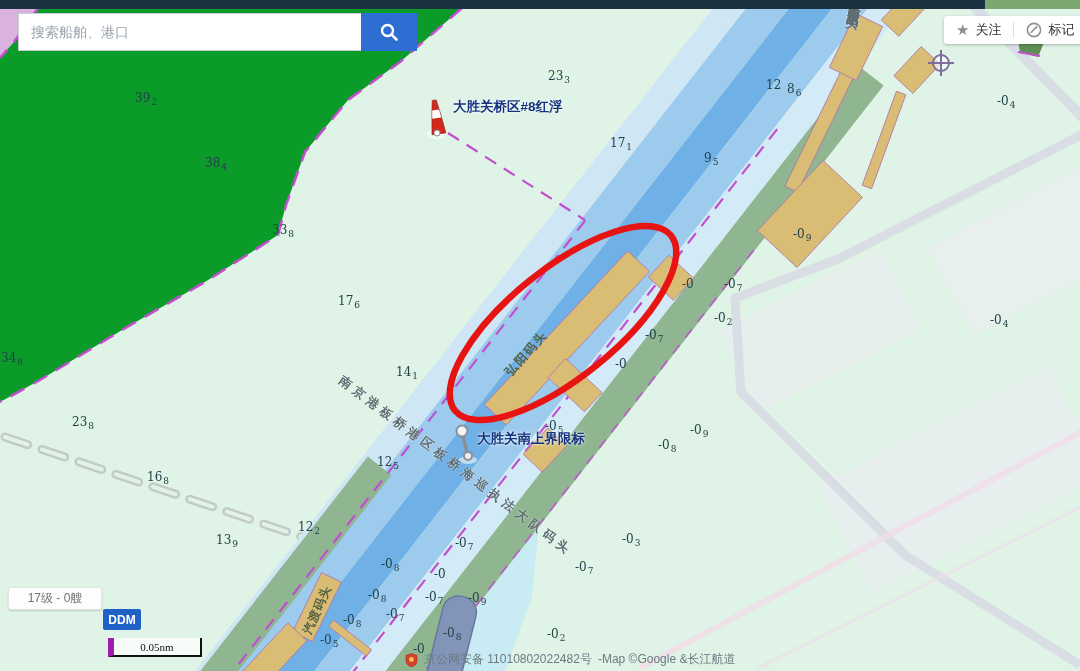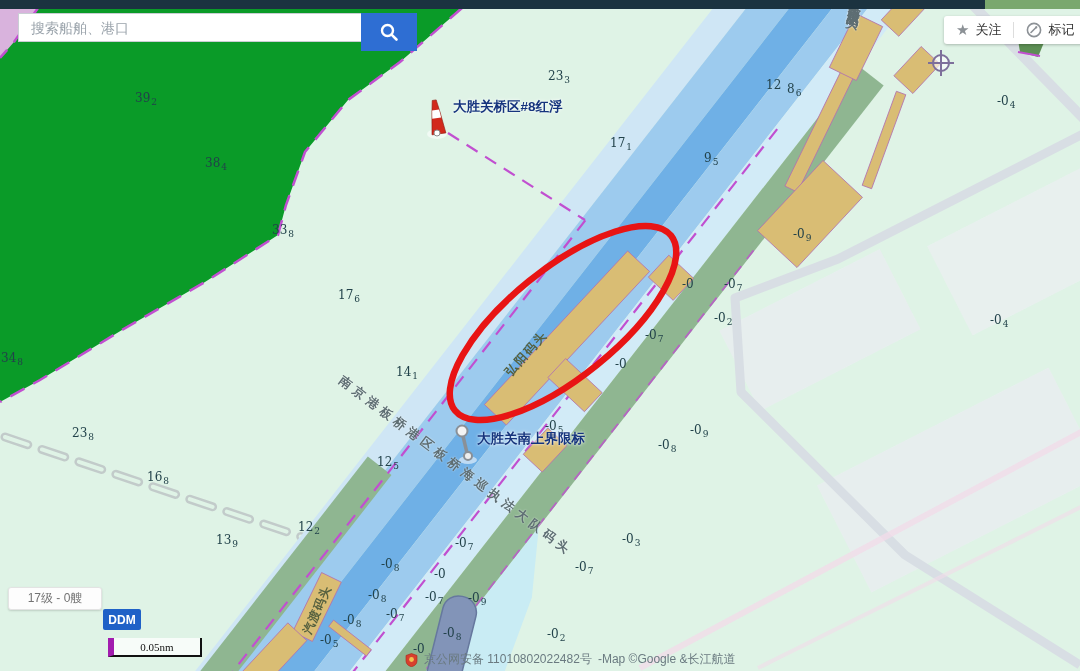--- a/index.html
+++ b/index.html
@@ -13,21 +13,21 @@
     text-shadow:0 0 2px rgba(255,255,255,.9),0 0 4px rgba(255,255,255,.6);line-height:1;}
   .feature{position:absolute;font-weight:bold;font-size:12.5px;color:#5e6e73;white-space:nowrap;
     transform-origin:left top;text-shadow:0 0 2px rgba(255,255,255,.7);line-height:1;}
   .dock-label{position:absolute;font-weight:bold;font-size:12px;color:#55603f;white-space:nowrap;
     transform-origin:left top;line-height:1;}
   .vtext{writing-mode:vertical-rl;}
   
   #topstrip{position:absolute;left:0;top:0;width:985px;height:9px;background:#1b3340;}
   #topstrip-green{position:absolute;left:985px;top:0;width:95px;height:9px;background:#7aa86e;}
   #searchbar{position:absolute;left:18px;top:13px;display:flex;height:38px;}
-  #search-input{width:343px;height:29px;border:1px solid #c9ced4;border-right:none;background:#fff;
+  #search-input{width:343px;height:38px;border:1px solid #c9ced4;border-right:none;background:#fff;
     padding:0 12px;font-size:14px;color:#333;outline:none;box-sizing:border-box;font-family:"Liberation Sans",sans-serif;}
   #search-input::placeholder{color:#9aa3ab;}
   #search-btn{width:56px;height:38px;background:#2e6ed3;border:none;display:flex;align-items:center;justify-content:center;cursor:pointer;}
   #followbar{position:absolute;left:944px;top:16px;width:150px;height:28px;background:#fff;border-radius:3px;
     box-shadow:0 1px 3px rgba(0,0,0,.25);display:flex;align-items:center;font-size:13px;color:#333;}
   #followbar .seg{display:flex;align-items:center;gap:6px;padding:0 12px;cursor:pointer;height:100%;}
   #followbar .divider{width:1px;height:16px;background:#ddd;}
   
   #zoom-badge{position:absolute;left:8px;top:587px;width:92px;height:21px;background:#fdfdfd;border:1px solid #e3e3e3;
     border-radius:3px;font-size:12px;color:#737373;display:flex;align-items:center;justify-content:center;box-shadow:0 1px 2px rgba(0,0,0,.15);}
@@ -185,27 +185,27 @@
       <span class="sounding" style="left: 548px; top: 70px;"><span>23</span><span class="ss">3</span></span>
       <span class="sounding" style="left: 766px; top: 79px;"><span>12</span><span class="ss"></span></span>
       <span class="sounding" style="left: 787px; top: 83px;"><span>8</span><span class="ss">6</span></span>
       <span class="sounding" style="left: 135px; top: 92px;"><span>39</span><span class="ss">2</span></span>
       <span class="sounding" style="left: 205px; top: 157px;"><span>38</span><span class="ss">4</span></span>
       <span class="sounding" style="left: 610px; top: 137px;"><span>17</span><span class="ss">1</span></span>
       <span class="sounding" style="left: 704px; top: 152px;"><span>9</span><span class="ss">5</span></span>
       <span class="sounding" style="left: 272px; top: 224px;"><span>33</span><span class="ss">8</span></span>
       <span class="sounding" style="left: 793px; top: 228px;"><span>-0</span><span class="ss">9</span></span>
       <span class="sounding" style="left: 1px; top: 352px;"><span>34</span><span class="ss">8</span></span>
-      <span class="sounding" style="left: 338px; top: 289px;"><span>17</span><span class="ss">6</span></span>
+      <span class="sounding" style="left: 338px; top: 295px;"><span>17</span><span class="ss">6</span></span>
       <span class="sounding" style="left: 682px; top: 278px;"><span>-0</span><span class="ss"></span></span>
       <span class="sounding" style="left: 724px; top: 278px;"><span>-0</span><span class="ss">7</span></span>
       <span class="sounding" style="left: 714px; top: 312px;"><span>-0</span><span class="ss">2</span></span>
       <span class="sounding" style="left: 645px; top: 329px;"><span>-0</span><span class="ss">7</span></span>
       <span class="sounding" style="left: 615px; top: 358px;"><span>-0</span><span class="ss"></span></span>
-      <span class="sounding" style="left: 72px; top: 416px; margin-top: 11px;"><span>23</span><span class="ss">8</span></span>
+      <span class="sounding" style="left: 72px; top: 416px;"><span>23</span><span class="ss">8</span></span>
       <span class="sounding" style="left: 396px; top: 366px;"><span>14</span><span class="ss">1</span></span>
       <span class="sounding" style="left: 545px; top: 420px;"><span>-0</span><span class="ss">5</span></span>
       <span class="sounding" style="left: 690px; top: 424px;"><span>-0</span><span class="ss">9</span></span>
       <span class="sounding" style="left: 658px; top: 439px;"><span>-0</span><span class="ss">8</span></span>
       <span class="sounding" style="left: 147px; top: 471px;"><span>16</span><span class="ss">8</span></span>
       <span class="sounding" style="left: 377px; top: 456px;"><span>12</span><span class="ss">5</span></span>
       <span class="sounding" style="left: 298px; top: 521px;"><span>12</span><span class="ss">2</span></span>
       <span class="sounding" style="left: 216px; top: 534px;"><span>13</span><span class="ss">9</span></span>
       <span class="sounding" style="left: 622px; top: 533px;"><span>-0</span><span class="ss">3</span></span>
       <span class="sounding" style="left: 455px; top: 537px;"><span>-0</span><span class="ss">7</span></span>

